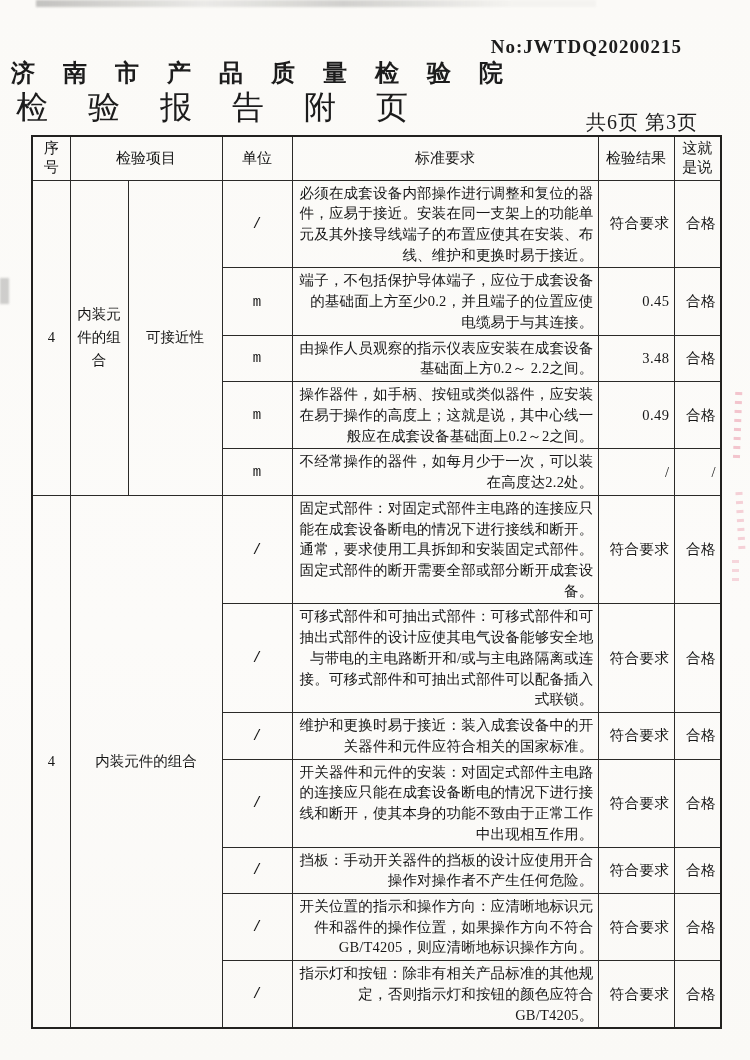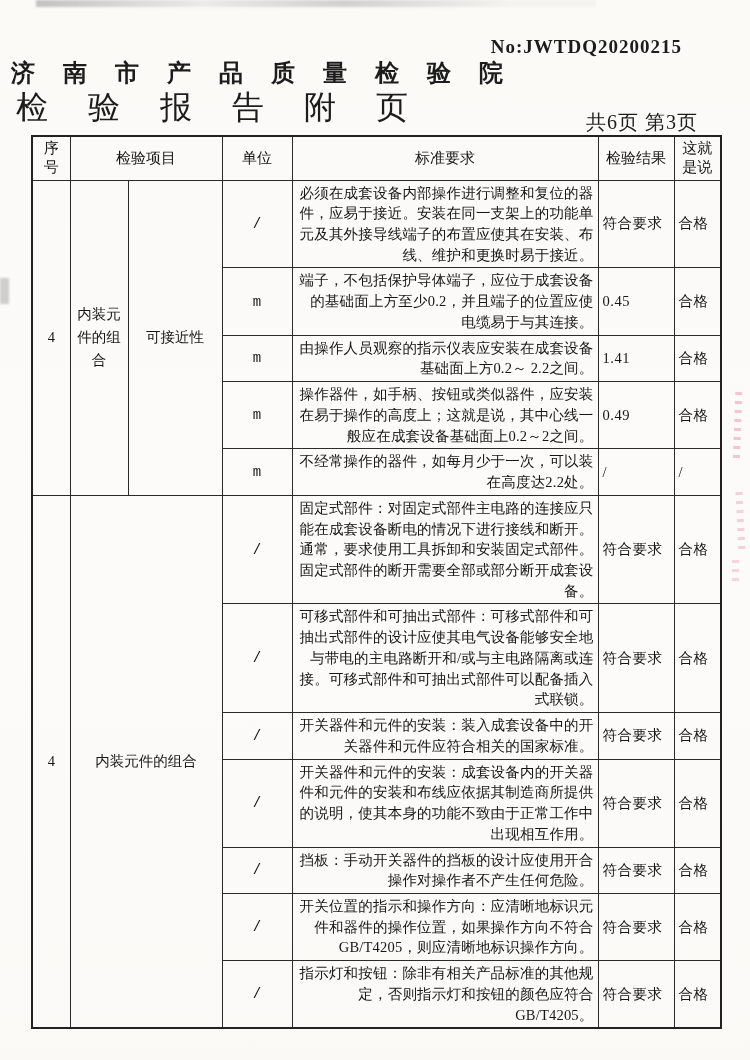--- a/index.html
+++ b/index.html
@@ -47,21 +47,21 @@
     vertical-align:middle;
     font-weight:normal;
     color:#161616;
   }
   table.report { border:2.2px solid #22211f; }
   th.hdr { text-align:center; font-size:15px; }
   td.c { text-align:center; }
   td.req { text-align:right; padding:3px 7px 3px 7px; line-height:1.43; letter-spacing:0.2px; }
   td.unit { text-align:center; font-family:"Liberation Mono", monospace; font-size:14px; }
   td.item { text-align:center; line-height:1.6; }
-  td.res { text-align:left; letter-spacing:0.5px; }
+  td.res { text-align:right; letter-spacing:0.5px; }
   .red-bleed {
     position:absolute; width:7px; opacity:.45;
     background:repeating-linear-gradient(180deg, rgba(225,90,120,.75) 0 3px, rgba(225,90,120,0) 3px 9px);
     filter:blur(.6px);
   }
   .rb1 { top:392px; right:9px; height:72px; transform:rotate(2deg); }
   .rb2 { top:492px; right:6px; height:60px; opacity:.35; transform:rotate(-3deg); }
   .rb3 { top:560px; right:11px; height:26px; opacity:.3; }
 </style>
 </head>
@@ -113,21 +113,21 @@
     </tr>
     <tr style="height:58px">
       <td class="unit">m</td>
       <td class="req">端子，不包括保护导体端子，应位于成套设备的基础面上方至少0.2，并且端子的位置应使电缆易于与其连接。</td>
       <td class="res">0.45</td>
       <td class="res">合格</td>
     </tr>
     <tr style="height:46px">
       <td class="unit">m</td>
       <td class="req">由操作人员观察的指示仪表应安装在成套设备基础面上方0.2～ 2.2之间。</td>
-      <td class="res">1.41</td>
+      <td class="res">3.48</td>
       <td class="res">合格</td>
     </tr>
     <tr style="height:61px">
       <td class="unit">m</td>
       <td class="req">操作器件，如手柄、按钮或类似器件，应安装在易于操作的高度上；这就是说，其中心线一般应在成套设备基础面上0.2～2之间。</td>
       <td class="res">0.49</td>
       <td class="res">合格</td>
     </tr>
     <tr style="height:44px">
       <td class="unit">m</td>
@@ -145,27 +145,27 @@
       <td class="res">合格</td>
     </tr>
     <tr style="height:80px">
       <td class="unit">/</td>
       <td class="req">可移式部件和可抽出式部件：可移式部件和可抽出式部件的设计应使其电气设备能够安全地与带电的主电路断开和/或与主电路隔离或连接。可移式部件和可抽出式部件可以配备插入式联锁。</td>
       <td class="res">符合要求</td>
       <td class="res">合格</td>
     </tr>
     <tr style="height:46px">
       <td class="unit">/</td>
-      <td class="req">开关器件和元件的安装：装入成套设备中的开关器件和元件应符合相关的国家标准。</td>
+      <td class="req">维护和更换时易于接近：装入成套设备中的开关器件和元件应符合相关的国家标准。</td>
       <td class="res">符合要求</td>
       <td class="res">合格</td>
     </tr>
     <tr style="height:83px">
       <td class="unit">/</td>
-      <td class="req">开关器件和元件的安装：成套设备内的开关器件和元件的安装和布线应依据其制造商所提供的说明，使其本身的功能不致由于正常工作中出现相互作用。</td>
+      <td class="req">开关器件和元件的安装：对固定式部件主电路的连接应只能在成套设备断电的情况下进行接线和断开，使其本身的功能不致由于正常工作中出现相互作用。</td>
       <td class="res">符合要求</td>
       <td class="res">合格</td>
     </tr>
     <tr style="height:45px">
       <td class="unit">/</td>
       <td class="req">挡板：手动开关器件的挡板的设计应使用开合操作对操作者不产生任何危险。</td>
       <td class="res">符合要求</td>
       <td class="res">合格</td>
     </tr>
     <tr style="height:65px">

